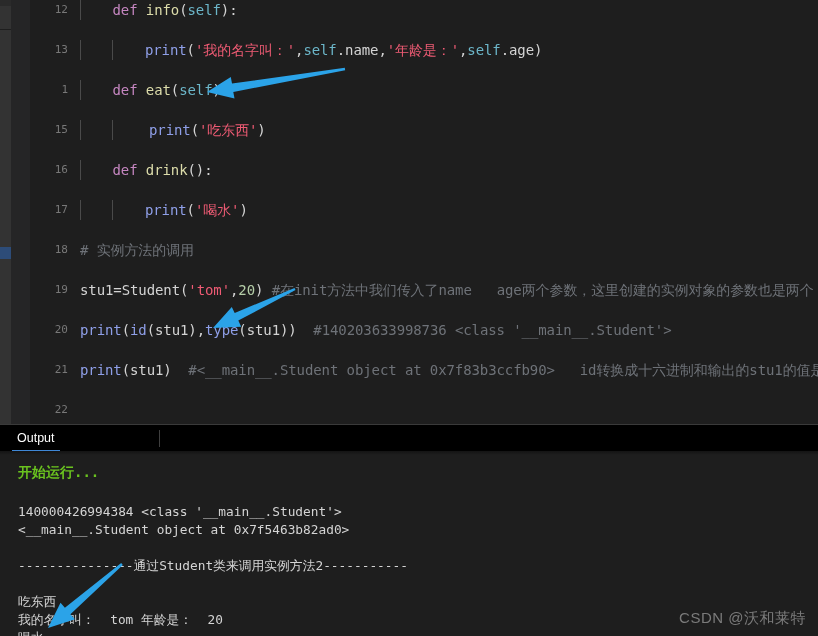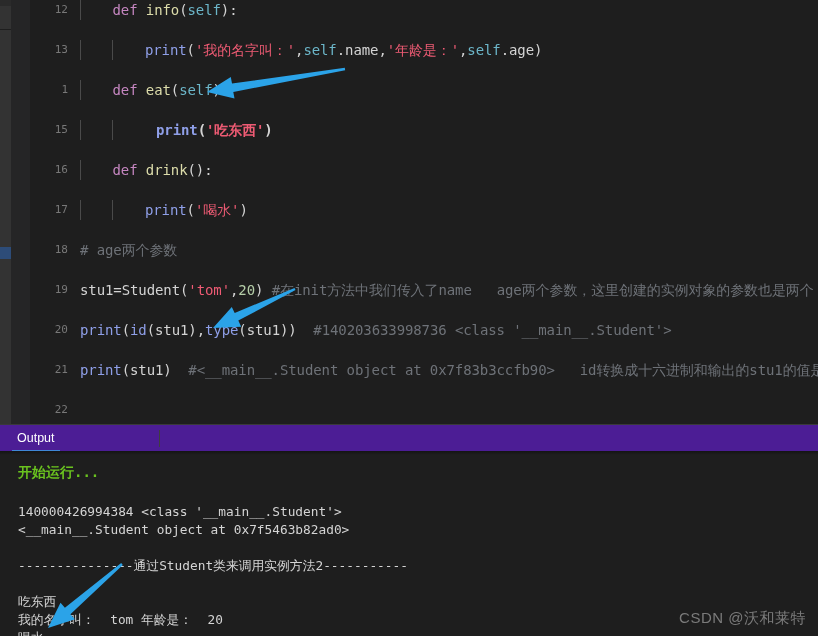--- a/index.html
+++ b/index.html
@@ -101,21 +101,21 @@
   .panel {
     position: absolute;
     left: 0; top: 424px;
     width: 818px; height: 212px;
     background: #1e1e1e;
   }
   .panel-tabs {
     position: absolute;
     left: 0; top: 0;
     width: 818px; height: 27px;
-    background: #4c1d95;
+    background: #000000;
     border-top: 1px solid #3a3a3a;
   }
   .panel-tab {
     position: absolute;
     top: 0;
     height: 27px;
     line-height: 26px;
     font-family: "Liberation Sans", sans-serif;
     font-size: 12.5px;
     color: #9a9a9a;
@@ -187,24 +187,24 @@
     <div class="marker-strip">
       <div class="seam"></div>
       <div class="seam2"></div>
       <div class="bookmark" style="top:247px"></div>
     </div>
     <div class="gutter"></div>
     <div class="code-rows" id="code-rows">
         <div class="row" style="top: 0px;"><span class="lineno">12</span><div class="indent-guide" style="left: 80px;"></div><span class="code" style="left: 112.48px;"><span class="t-kw">def</span><span class="t-plain"> </span><span class="t-fn">info</span><span class="t-punc">(</span><span class="t-self">self</span><span class="t-punc">):</span></span></div>
         <div class="row" style="top: 20px;"><span class="lineno">13</span><div class="indent-guide" style="left: 80px;"></div><div class="indent-guide" style="left: 112.48px;"></div><span class="code" style="left: 144.96px;"><span class="t-call">print</span><span class="t-punc">(</span><span class="t-str">'我的名字叫：</span><span class="t-str">'</span><span class="t-punc">,</span><span class="t-self">self</span><span class="t-punc">.</span><span class="t-id">name</span><span class="t-punc">,</span><span class="t-str">'年龄是：</span><span class="t-str">'</span><span class="t-punc">,</span><span class="t-self">self</span><span class="t-punc">.</span><span class="t-id">age</span><span class="t-punc">)</span></span></div>
         <div class="row" style="top: 40px;"><span class="lineno">1</span><div class="indent-guide" style="left: 80px;"></div><span class="code" style="left: 112.48px;"><span class="t-kw">def</span><span class="t-plain"> </span><span class="t-fn">eat</span><span class="t-punc">(</span><span class="t-self">self</span><span class="t-punc">):</span></span></div>
-        <div class="row" style="top: 60px;"><span class="lineno">15</span><div class="indent-guide" style="left: 80px;"></div><div class="indent-guide" style="left: 112.48px;"></div><span class="code" style="left: 156px; font-weight: bold;"><span class="t-call">print</span><span class="t-punc">(</span><span class="t-str">'吃东西'</span><span class="t-punc">)</span></span></div>
+        <div class="row" style="top: 60px;"><span class="lineno">15</span><div class="indent-guide" style="left: 80px;"></div><div class="indent-guide" style="left: 112.48px;"></div><span class="code" style="left: 149px;"><span class="t-call">print</span><span class="t-punc">(</span><span class="t-str">'吃东西'</span><span class="t-punc">)</span></span></div>
         <div class="row" style="top: 80px;"><span class="lineno">16</span><div class="indent-guide" style="left: 80px;"></div><span class="code" style="left: 112.48px;"><span class="t-kw">def</span><span class="t-plain"> </span><span class="t-fn">drink</span><span class="t-punc">():</span></span></div>
         <div class="row" style="top: 100px;"><span class="lineno">17</span><div class="indent-guide" style="left: 80px;"></div><div class="indent-guide" style="left: 112.48px;"></div><span class="code" style="left: 144.96px;"><span class="t-call">print</span><span class="t-punc">(</span><span class="t-str">'喝水'</span><span class="t-punc">)</span></span></div>
-        <div class="row" style="top: 120px;"><span class="lineno">18</span><span class="code" style="left: 80px;"><span class="t-com"># age两个参数</span></span></div>
+        <div class="row" style="top: 120px;"><span class="lineno">18</span><span class="code" style="left: 80px;"><span class="t-com"># 实例方法的调用</span></span></div>
         <div class="row" style="top: 140px;"><span class="lineno">19</span><span class="code" style="left: 80px;"><span class="t-id">stu1</span><span class="t-punc">=</span><span class="t-id">Student</span><span class="t-punc">(</span><span class="t-str">'tom'</span><span class="t-punc">,</span><span class="t-num">20</span><span class="t-punc">)</span><span class="t-com"> #在init方法中我们传入了name   age两个参数，这里创建的实例对象的参数也是两个</span></span></div>
         <div class="row" style="top: 160px;"><span class="lineno">20</span><span class="code" style="left: 80px;"><span class="t-call">print</span><span class="t-punc">(</span><span class="t-call">id</span><span class="t-punc">(</span><span class="t-id">stu1</span><span class="t-punc">),</span><span class="t-call">type</span><span class="t-punc">(</span><span class="t-id">stu1</span><span class="t-punc">))</span><span class="t-com">  #140203633998736 &lt;class '__main__.Student'&gt;</span></span></div>
         <div class="row" style="top: 180px;"><span class="lineno">21</span><span class="code" style="left: 80px;"><span class="t-call">print</span><span class="t-punc">(</span><span class="t-id">stu1</span><span class="t-punc">)</span><span class="t-com">  #&lt;__main__.Student object at 0x7f83b3ccfb90&gt;   id转换成十六进制和输出的stu1的值是相同的</span></span></div>
         <div class="row" style="top: 200px;"><span class="lineno">22</span><span class="code" style="left: 80px;"></span></div>
       </div>
   </div>
 
   <div class="panel">
     <div class="panel-tabs" id="panel-tabs">
         <div class="panel-tab active" style="left: 8px;">Output</div>

